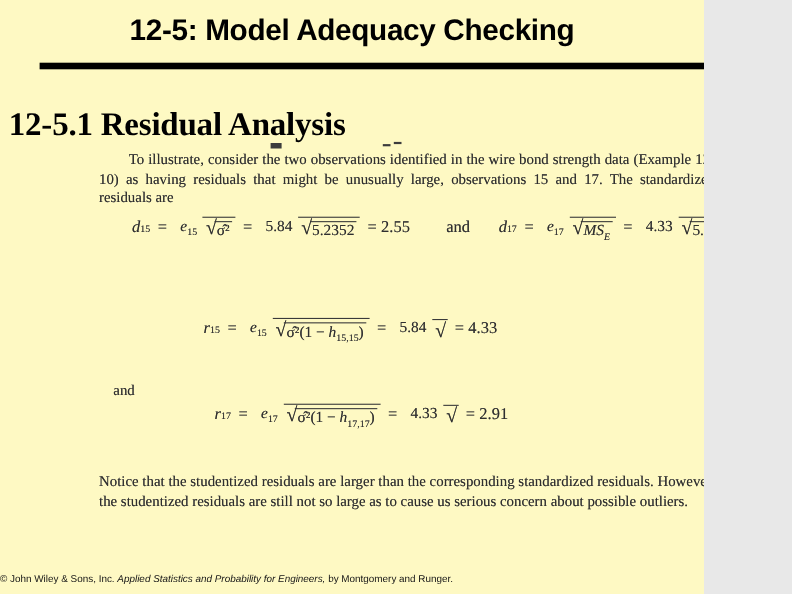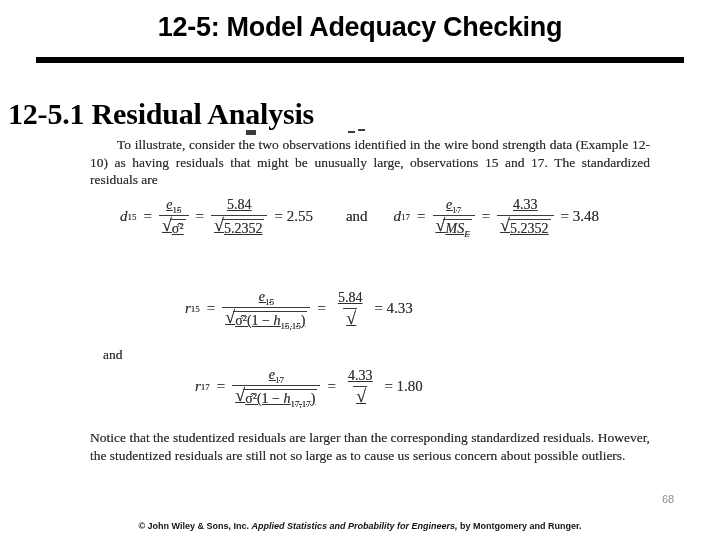--- a/index.html
+++ b/index.html
@@ -1,17 +1,17 @@
 <!DOCTYPE html>
 <html><head>
 <meta charset="utf-8">
 <style>
   html,body{margin:0;padding:0;background:#e8e8e8;}
   .slide{
-    position:relative;width:720px;height:540px;background:#ffffff;
+    position:relative;width:640px;height:540px;background:#fef9c3;
     overflow:hidden;font-family:"Liberation Serif",serif;
   }
   
   .title{
     position:absolute;top:12px;left:0;right:0;text-align:center;
     font-family:"Liberation Sans",sans-serif;font-weight:bold;
     font-size:27px;color:#000;letter-spacing:-0.3px;
   }
   .title-rule{position:absolute;left:36px;top:57px;width:648px;height:6px;background:#000;}
   .section-heading{
@@ -37,33 +37,33 @@
   
   .eq-row{
     position:absolute;display:flex;align-items:center;white-space:nowrap;
     font-size:15px;color:#2f2f2f;
   }
   .eq-row .op{margin:0 7px;}
   .eq-row .gap{display:inline-block;width:26px;}
   .var{font-style:italic;}
   .eq-row sub,.mid-line sub{font-size:9px;font-style:normal;line-height:0;}
   sub.it{font-style:italic;}
-  .frac{display:inline-flex;flex-direction:column;align-items:center;font-size:14px;line-height:16px;text-decoration:underline;}
+  .frac{display:inline-flex;flex-direction:row;align-items:center;font-size:14px;line-height:16px;}
   .frac .num{padding:0 5px 2px;}
   .frac .den{border-top:1.3px solid #3a3a3a;padding:3px 3px 0;display:flex;align-items:flex-start;}
   .sqrt{font-size:18px;line-height:15px;position:relative;top:-1px;margin-right:-2px;}
   .rad{border-top:1.2px solid #3a3a3a;padding:1px 2px 0;line-height:15px;text-align:center;}
   
   .page-number{
     position:absolute;left:650px;top:493px;width:36px;text-align:center;
     font-family:"Liberation Sans",sans-serif;font-size:11px;color:#8f8f8f;
   }
   .footer{
-    position:absolute;left:0;right:0;top:521px;text-align:center;
-    font-family:"Liberation Sans",sans-serif;font-size:9px;color:#141414;font-weight:bold;
+    position:absolute;left:0;right:0;top:521px;text-align:left;
+    font-family:"Liberation Sans",sans-serif;font-size:9px;color:#141414;
   }
 </style>
 </head>
 <body>
 
 <div class="slide">
 
   <div class="title">12-5: Model Adequacy Checking</div>
   <div class="title-rule"></div>
   <div class="section-heading">12-5.1 Residual Analysis</div>
@@ -155,21 +155,21 @@
             <span class="rad"><span>σ̂²(1 − </span><span class="var">h</span><sub>17,17</sub><span>)</span></span>
           </span>
       </span>
       <span class="op">=</span>
       <span class="frac">
         <span class="num">4.33</span>
         <span class="den">
             <span class="sqrt">√</span>
           </span>
       </span>
-      <span class="op">= 1.80</span>
+      <span class="op">= 2.91</span>
     </div>
 
     <p class="p-conclusion">Notice that the studentized residuals are larger than the corresponding standardized residuals. However, the studentized residuals are still not so large as to cause us serious concern about possible outliers.</p>
   </div>
 
   <div class="page-number">68</div>
 
   <div class="footer">
     <span>© John Wiley &amp; Sons, Inc. </span><i>Applied Statistics and Probability for Engineers,</i><span> by Montgomery and Runger.</span>
   </div>

